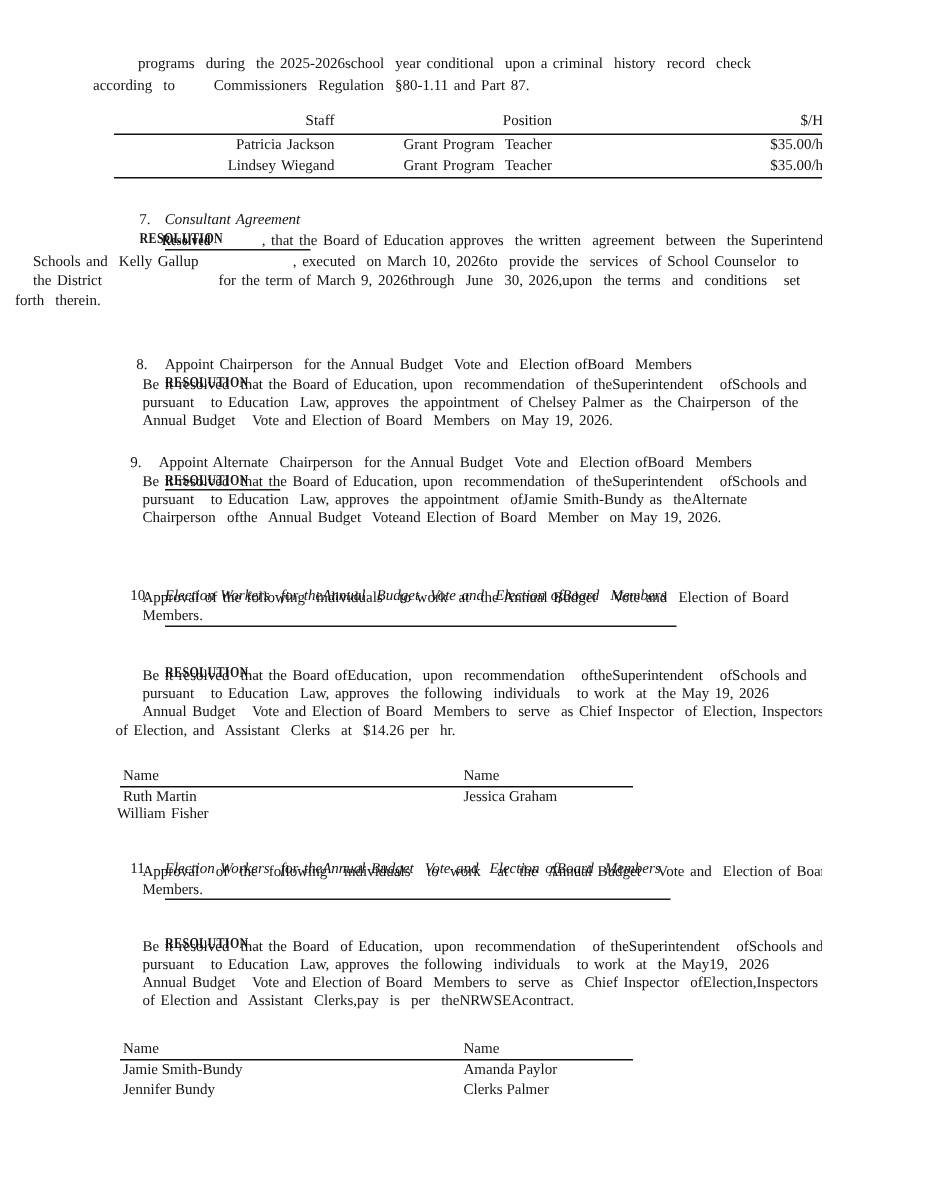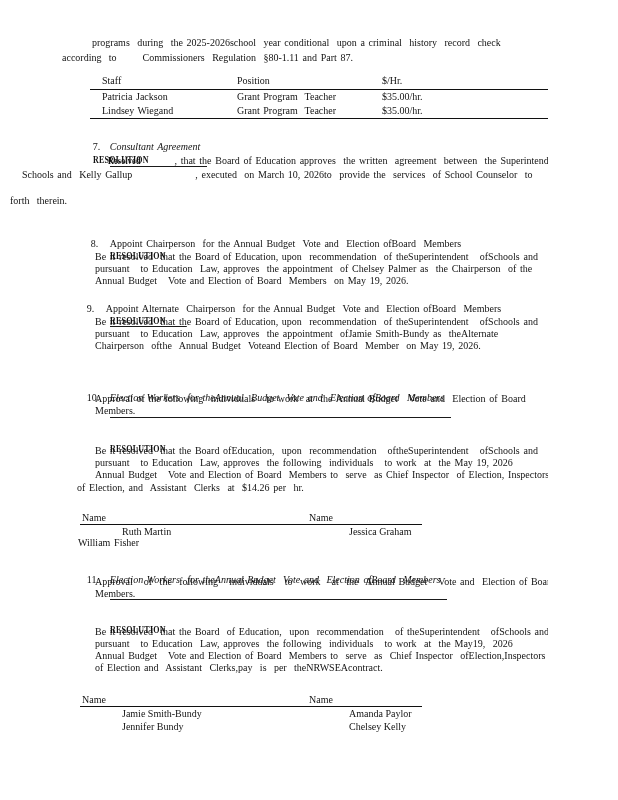--- a/index.html
+++ b/index.html
@@ -7,29 +7,29 @@
         font-family:"Liberation Serif",serif;color:#131313;}
   .ln{position:absolute;white-space:pre;font-size:10px;line-height:11px;word-spacing:1.2px;}
   .num{display:inline-block;}
   .num-1{width:17px;}
   .num-2{width:19px;}
   .num-3{width:23px;}
   .u{border-bottom:1.1px solid #1a1a1a;padding-right:7px;padding-bottom:14px;font-style:italic;}
   .bc{display:inline-block;font-weight:bold;transform:scaleX(0.8);transform-origin:0 60%;letter-spacing:0.3px;}
   .u-ext{border-bottom:1.2px solid #1a1a1a;padding-right:26px;}
   
-  .staff-table{position:absolute;top:74px;left:90px;width:478px;
-               border-right:1.6px solid #101010;border-bottom:1.6px solid #101010;}
+  .staff-table{position:absolute;top:74px;left:76px;width:478px;
+               border-right:1.6px solid #101010;border-bottom:1.6px solid #101010;text-align:right;}
   .st-row{display:grid;grid-template-columns:135px 145px 1fr;padding-left:12px;
           height:14px;line-height:14px;font-size:10px;white-space:pre;word-spacing:1px;}
   .st-head{height:15px;line-height:14px;border-bottom:1.6px solid #101010;}
   
   .name-table{position:absolute;left:80px;width:342px;}
   .nt-head{position:relative;height:11px;line-height:10px;border-bottom:1.4px solid #101010;}
-  .nt-row{position:relative;height:12px;line-height:12px;margin-top:1px;margin-left:40px;}
+  .nt-row{position:relative;height:12px;line-height:12px;margin-top:1px;}
   .nt-c1{position:absolute;left:2px;white-space:pre;font-size:10px;}
   .nt-c2{position:absolute;left:229px;white-space:pre;font-size:10px;}
   .pageno{position:absolute;font-size:10px;color:#1c2430;}
 </style>
 </head>
 <body>
 
 <div class="page">
 
   <div class="ln" style="top:37px;left:92px">programs  during  the 2025-2026school  year conditional  upon a criminal  history  record  check</div>
@@ -56,20 +56,21 @@
   <div class="ln" style="top:130px;left:78px">
     <span class="num num-1">7.</span><span class="u">Consultant Agreement</span>
   </div>
   <div class="ln" style="top:143px;left:78px">
     <span class="bc">RESOLUTION</span>
   </div>
   <div class="ln" style="top:144px;left:93px">
     <span class="bc">Resolved</span><span>       , that the Board of Education approves  the written  agreement  between  the Superintendent  of</span>
   </div>
   <div class="ln" style="top:169px;left:22px">Schools and  Kelly Gallup                 , executed  on March 10, 2026to  provide the  services  of School Counselor  to</div>
+  <div class="ln" style="top:182px;left:22px">the District                     for the term of March 9, 2026through  June  30, 2026,upon  the terms  and  conditions   set</div>
   <div class="ln" style="top:195px;left:10px">forth  therein.</div>
 
   <div class="ln" style="top:227px;left:76px">
     <span class="num num-2">8.</span><span>Appoint Chairperson  for the Annual Budget  Vote and  Election ofBoard  Members</span>
   </div>
   <div class="ln" style="top:239px;left:95px">
     <span class="bc">RESOLUTION</span>
   </div>
   <div class="ln" style="top:251px;left:95px">Be it resolved  that the Board of Education, upon  recommendation  of theSuperintendent   ofSchools and</div>
   <div class="ln" style="top:263px;left:95px">pursuant   to Education  Law, approves  the appointment  of Chelsey Palmer as  the Chairperson  of the</div>
@@ -127,19 +128,19 @@
     <div class="nt-head">
       <span class="nt-c1">Name</span>
       <span class="nt-c2">Name</span>
     </div>
     <div class="nt-row">
       <span class="nt-c1">Jamie Smith-Bundy</span>
       <span class="nt-c2">Amanda Paylor</span>
     </div>
     <div class="nt-row">
       <span class="nt-c1">Jennifer Bundy</span>
-      <span class="nt-c2">Chelsey Kelly</span>
+      <span class="nt-c2">Clerks Palmer</span>
     </div>
   </div>
 
   <div class="pageno" style="top:732px;left:572px">3</div>
 
 </div>
 
 </body></html>

